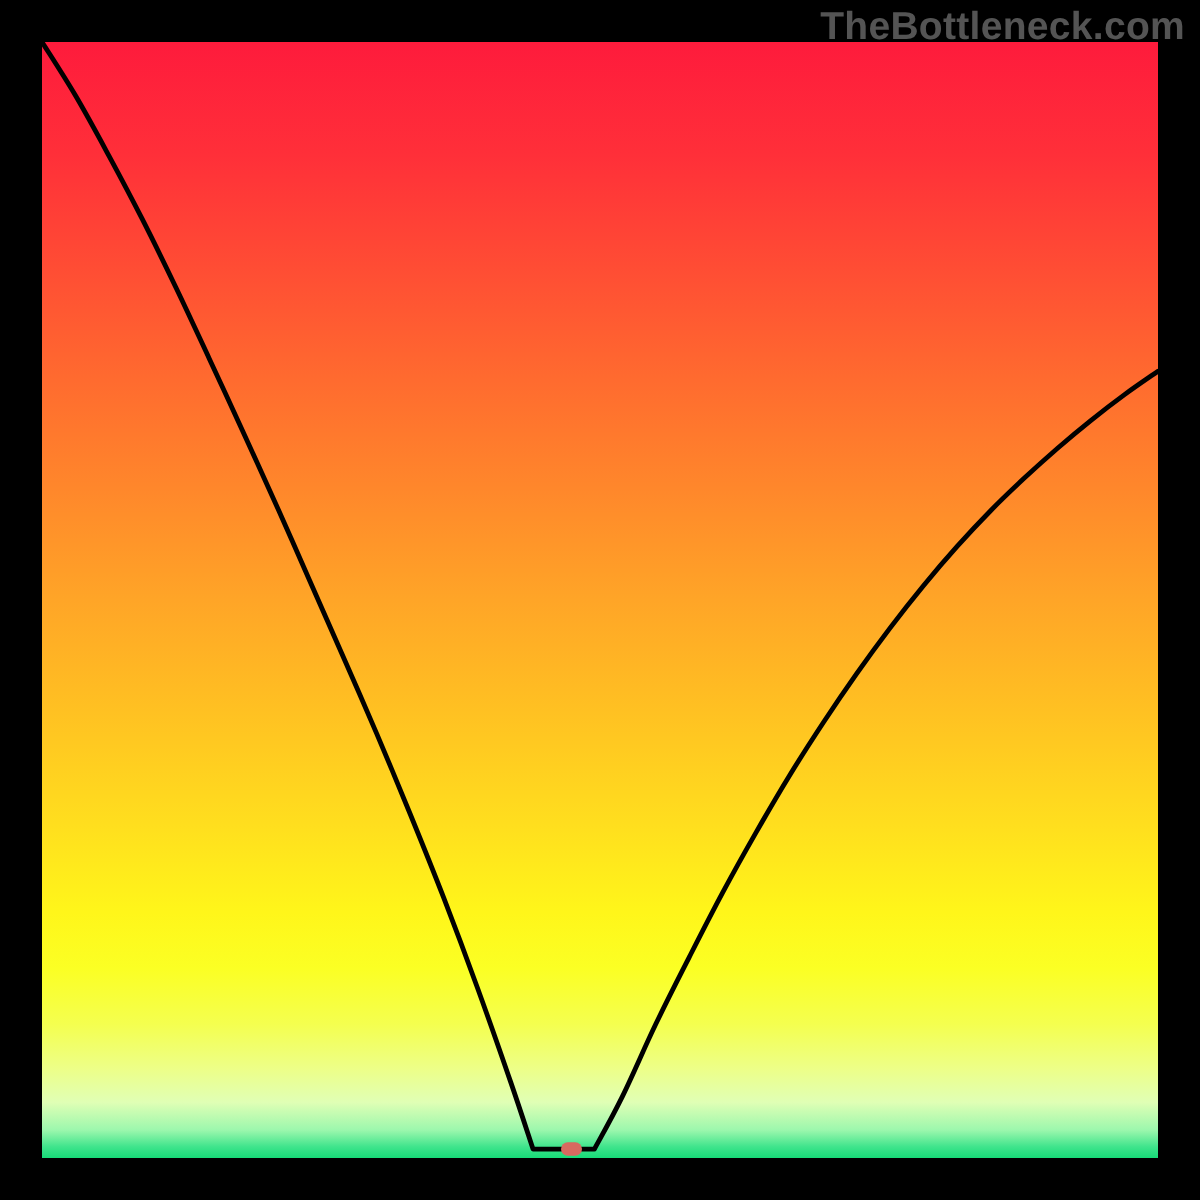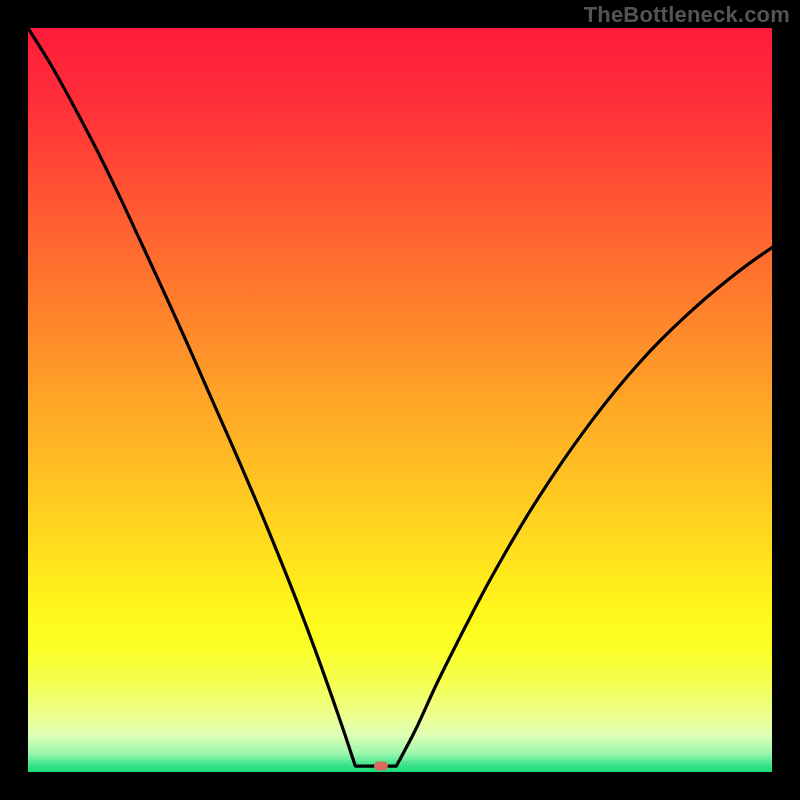--- a/index.html
+++ b/index.html
@@ -14,21 +14,21 @@
     position: relative;
     width: 800px;
     height: 800px;
     background: #000;
   }
   .watermark {
     position: absolute;
     top: 2px;
     right: 10px;
     font-family: Arial, Helvetica, sans-serif;
-    font-size: 22px;
+    font-size: 26px;
     font-weight: bold;
     color: #545454;
     z-index: 10;
     letter-spacing: 0.2px;
   }
   .plot-area {
     position: absolute;
     left: 28px;
     top: 28px;
     width: 744px;

